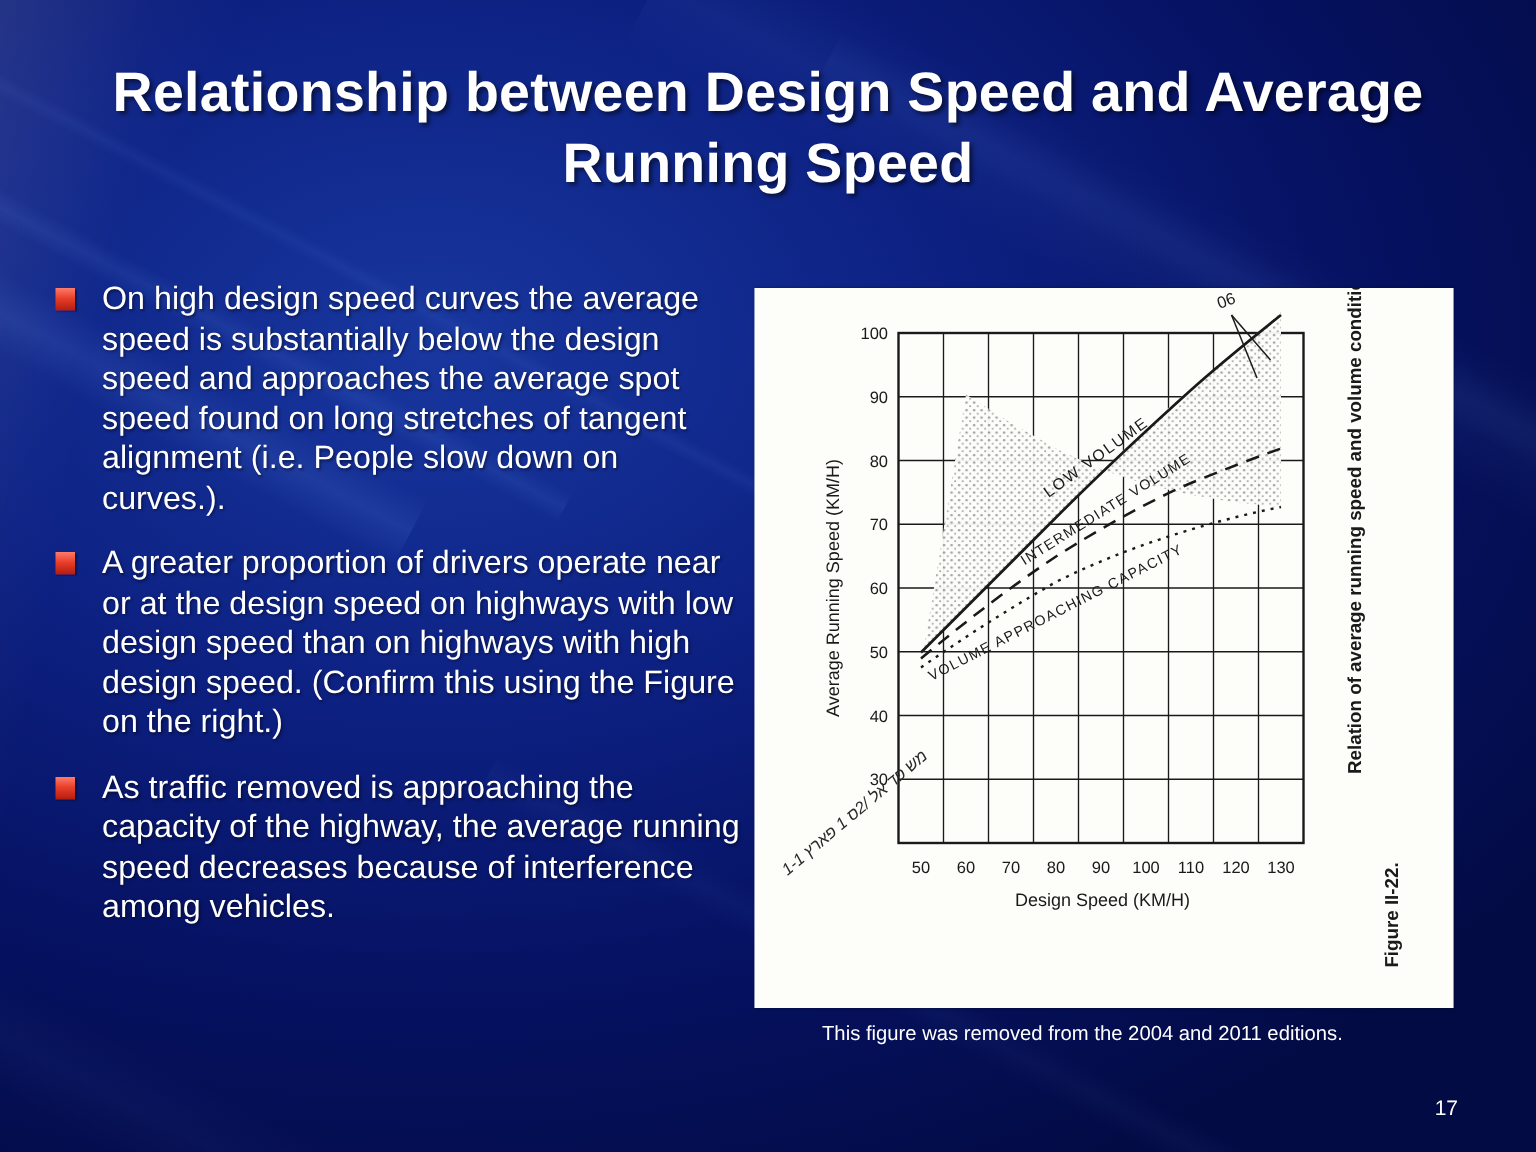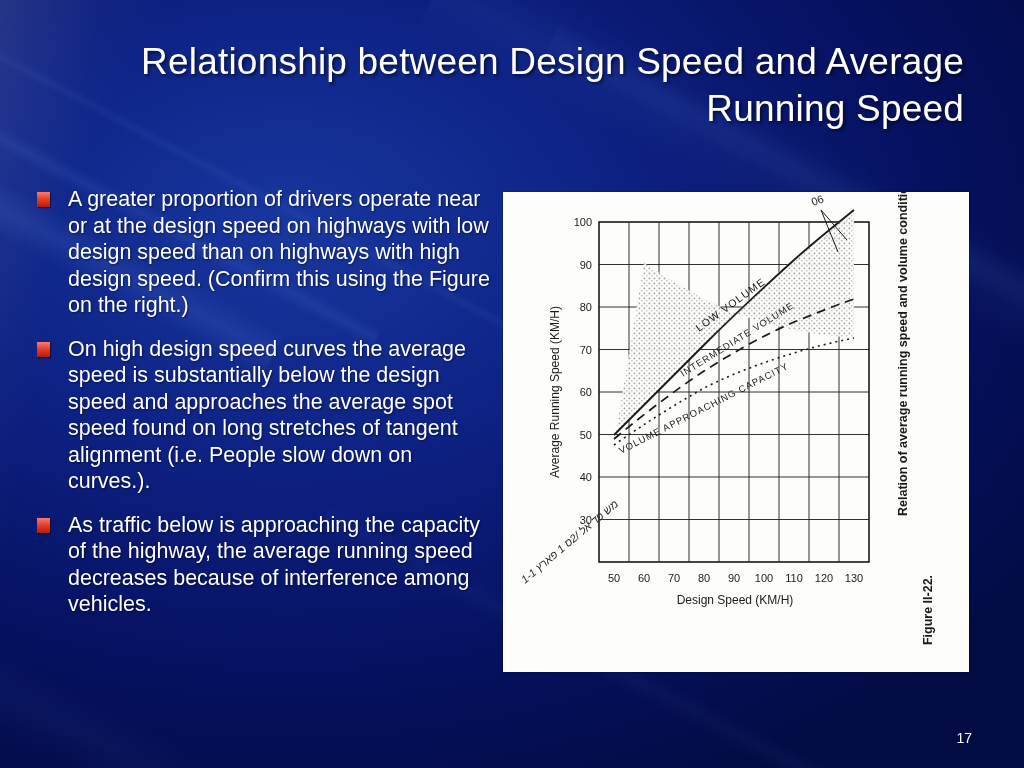--- a/index.html
+++ b/index.html
@@ -37,26 +37,27 @@
   .s4 { left: 790px; top: -250px; width: 90px; height: 900px; opacity: .5;}
   .s5 { left: 930px; top: -200px; width: 40px; height: 900px; opacity: .45;}
   .s6 { left: 620px; top: 330px; width: 30px; height: 700px; opacity: .35;}
   .s7 { left: -110px; top: 300px; width: 70px; height: 700px; opacity: .35;}
 
   .title {
     position: absolute;
     left: 60px;
     top: 38px;
     width: 904px;
-    text-align: right;
+    text-align: center;
     color: #ffffff;
     font-size: 37px;
     line-height: 47px;
     letter-spacing: 0.2px;
     text-shadow: 2px 2px 3px rgba(0,0,0,0.55);
+    font-weight: bold;
   }
 
   .body-col {
     position: absolute;
     left: 28px;
     top: 186px;
     width: 470px;
   }
   .bullet {
     position: relative;
@@ -119,29 +120,29 @@
   <div class="streak s4"></div>
   <div class="streak s5"></div>
   <div class="streak s6"></div>
   <div class="streak s7"></div>
 
   <div class="title">Relationship between Design Speed and Average Running Speed</div>
 
   <div class="body-col">
     <div class="bullet">
       <span class="marker"></span>
+      <span>On high design speed curves the average speed is substantially below the design speed and approaches the average spot speed found on long stretches of tangent alignment (i.e. People slow down on curves.).</span>
+    </div>
+    <div class="bullet">
+      <span class="marker"></span>
       <span>A greater proportion of drivers operate near or at the design speed on highways with low design speed than on highways with high design speed. (Confirm this using the Figure on the right.)</span>
     </div>
     <div class="bullet">
       <span class="marker"></span>
-      <span>On high design speed curves the average speed is substantially below the design speed and approaches the average spot speed found on long stretches of tangent alignment (i.e. People slow down on curves.).</span>
-    </div>
-    <div class="bullet">
-      <span class="marker"></span>
-      <span>As traffic below is approaching the capacity of the highway, the average running speed decreases because of interference among vehicles.</span>
+      <span>As traffic removed is approaching the capacity of the highway, the average running speed decreases because of interference among vehicles.</span>
     </div>
   </div>
 
   <div class="figure-panel">
     <svg class="figure-inner" viewBox="0 0 466 480" width="466" height="480">
       <defs>
         <pattern id="dots" width="5" height="5" patternUnits="userSpaceOnUse">
           <rect width="5" height="5" fill="#fdfdfa"></rect>
           <circle cx="1.4" cy="1.4" r="0.85" fill="#9a9a9a"></circle>
           <circle cx="3.8" cy="3.8" r="0.75" fill="#acacac"></circle>
@@ -218,14 +219,15 @@
       <text x="232" y="412" font-size="12" fill="#1a1a1a" text-anchor="middle">Design Speed   (KM/H)</text>
       <text x="0" y="0" font-size="12" fill="#1a1a1a" text-anchor="middle" transform="translate(56,200) rotate(-90)">Average Running Speed (KM/H)</text>
 
       <text x="0" y="0" font-size="12.5" font-weight="bold" fill="#1a1a1a" text-anchor="middle" transform="translate(404,150) rotate(-90)">Relation of average running speed and volume conditions.</text>
       <text x="0" y="0" font-size="12.5" font-weight="bold" fill="#1a1a1a" text-anchor="middle" transform="translate(429,418) rotate(-90)">Figure II-22.</text>
 
       <text x="0" y="0" font-size="11" fill="#2a2a2a" text-anchor="start" transform="translate(22,392) rotate(-40)" font-style="italic">1-1 מש פד אל /2ס 1   פארץ</text>
     </svg>
   </div>
 
+  <div class="caption">This figure was removed from the 2004 and 2011 editions.</div>
   <div class="page-number">17</div>
 </div>
 
 </body></html>

